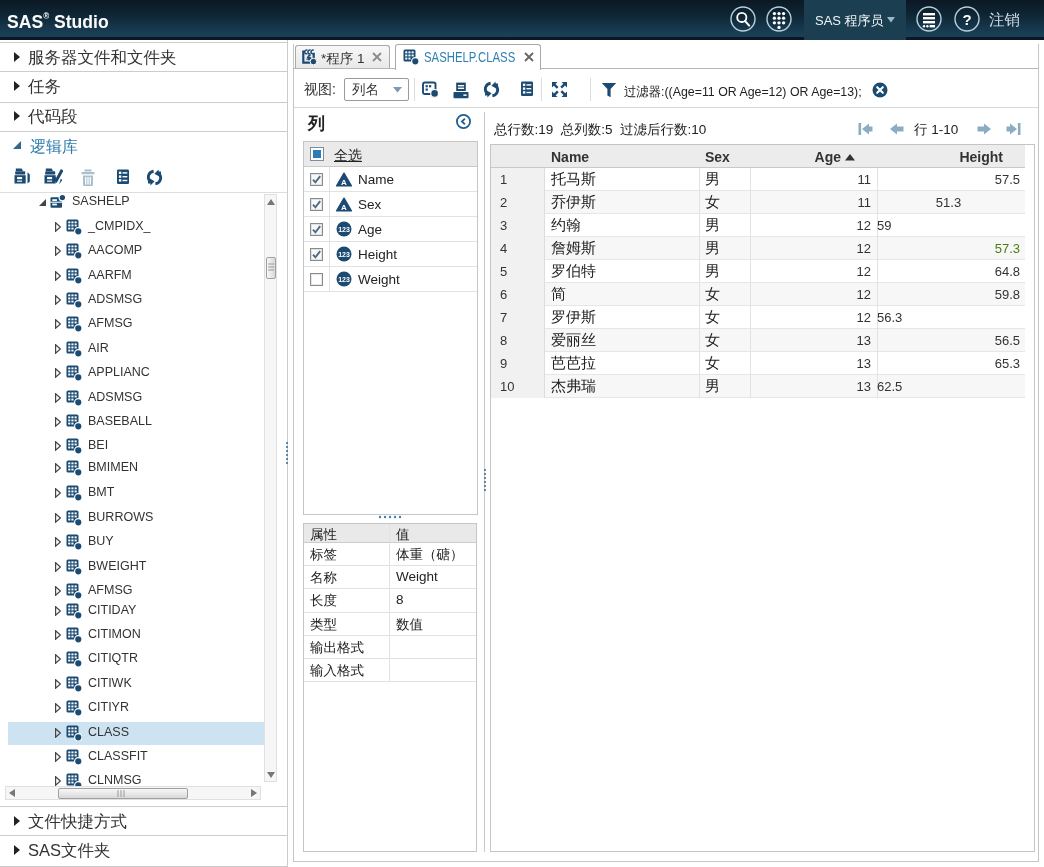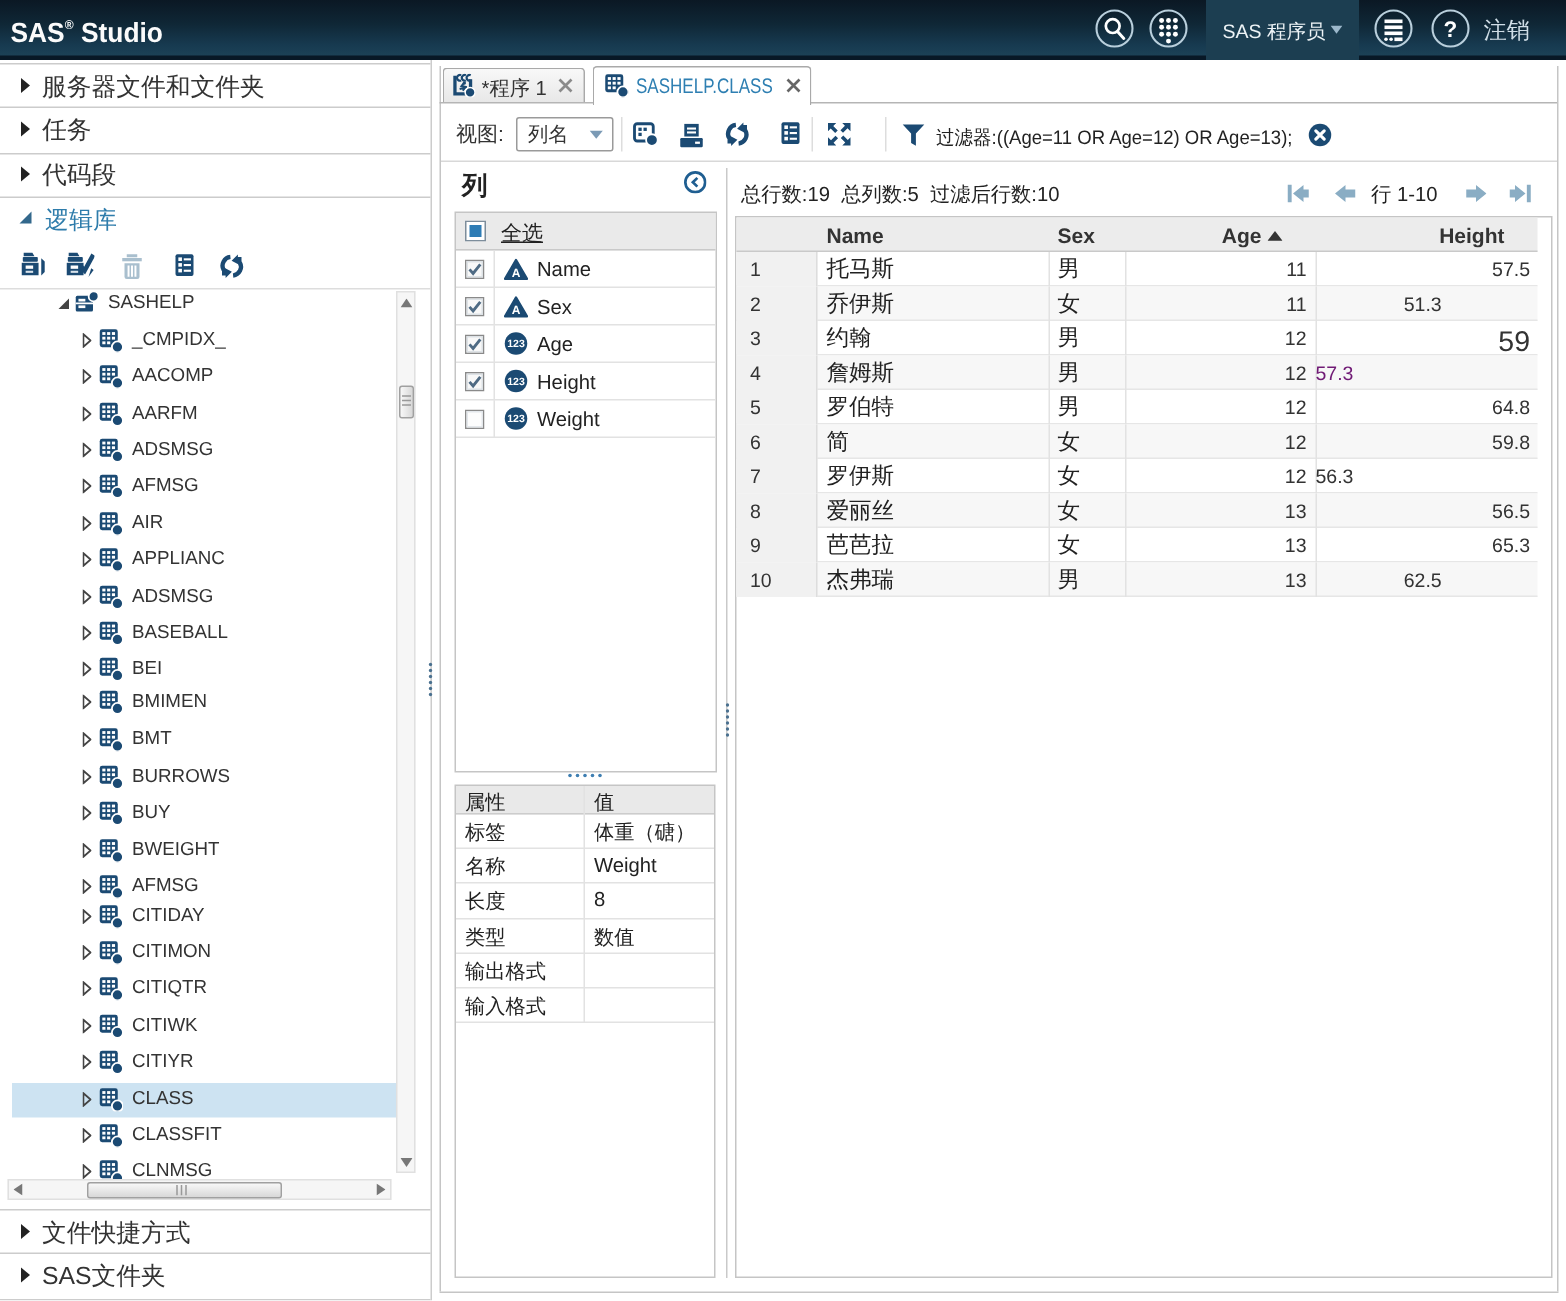--- a/index.html
+++ b/index.html
@@ -885,31 +885,31 @@
 <div class="cell" style="left:877px;top:195px;width:143px;text-align:center;font-size:13px;color:#333">51.3</div>
 <div class="a" style="left:491px;top:214px;width:534px;height:23px;background:#ffffff;border-bottom:1px solid #e6e6e6"></div>
 <div class="a" style="left:491px;top:214px;width:54px;height:23px;background:#f1f1f1;border-right:1px solid #ddd"></div>
 <div class="vl" style="left:699px;top:214px;height:23px;background:#e2e2e2"></div>
 <div class="vl" style="left:750px;top:214px;height:23px;background:#e2e2e2"></div>
 <div class="vl" style="left:877px;top:214px;height:23px;background:#e2e2e2"></div>
 <div class="a" style="left:500px;top:218px;font-size:13px;color:#333">3</div>
 <div class="a" style="left:551px;top:216px;font-size:15px;color:#222">约翰</div>
 <div class="a" style="left:705px;top:216px;font-size:15px;color:#222">男</div>
 <div class="cell" style="left:750px;top:218px;width:121px;text-align:right;font-size:13px;color:#333">12</div>
-<div class="cell" style="left:877px;top:218px;width:143px;text-align:right;font-size:19px;color:#333">59</div>
+<div class="cell" style="left:877px;top:218px;width:143px;font-size:13px;color:#333">59</div>
 <div class="a" style="left:491px;top:237px;width:534px;height:23px;background:#f7f7f7;border-bottom:1px solid #e6e6e6"></div>
 <div class="a" style="left:491px;top:237px;width:54px;height:23px;background:#f1f1f1;border-right:1px solid #ddd"></div>
 <div class="vl" style="left:699px;top:237px;height:23px;background:#e2e2e2"></div>
 <div class="vl" style="left:750px;top:237px;height:23px;background:#e2e2e2"></div>
 <div class="vl" style="left:877px;top:237px;height:23px;background:#e2e2e2"></div>
 <div class="a" style="left:500px;top:241px;font-size:13px;color:#333">4</div>
 <div class="a" style="left:551px;top:239px;font-size:15px;color:#222">詹姆斯</div>
 <div class="a" style="left:705px;top:239px;font-size:15px;color:#222">男</div>
 <div class="cell" style="left:750px;top:241px;width:121px;text-align:right;font-size:13px;color:#333">12</div>
-<div class="cell" style="left:877px;top:241px;width:143px;font-size:13px;color:#701a75">57.3</div>
+<div class="cell" style="left:877px;top:241px;width:143px;text-align:right;font-size:13px;color:#4d7c0f">57.3</div>
 <div class="a" style="left:491px;top:260px;width:534px;height:23px;background:#ffffff;border-bottom:1px solid #e6e6e6"></div>
 <div class="a" style="left:491px;top:260px;width:54px;height:23px;background:#f1f1f1;border-right:1px solid #ddd"></div>
 <div class="vl" style="left:699px;top:260px;height:23px;background:#e2e2e2"></div>
 <div class="vl" style="left:750px;top:260px;height:23px;background:#e2e2e2"></div>
 <div class="vl" style="left:877px;top:260px;height:23px;background:#e2e2e2"></div>
 <div class="a" style="left:500px;top:264px;font-size:13px;color:#333">5</div>
 <div class="a" style="left:551px;top:262px;font-size:15px;color:#222">罗伯特</div>
 <div class="a" style="left:705px;top:262px;font-size:15px;color:#222">男</div>
 <div class="cell" style="left:750px;top:264px;width:121px;text-align:right;font-size:13px;color:#333">12</div>
 <div class="cell" style="left:877px;top:264px;width:143px;text-align:right;font-size:13px;color:#333">64.8</div>
@@ -955,12 +955,12 @@
 <div class="cell" style="left:877px;top:356px;width:143px;text-align:right;font-size:13px;color:#333">65.3</div>
 <div class="a" style="left:491px;top:375px;width:534px;height:23px;background:#f7f7f7;border-bottom:1px solid #e6e6e6"></div>
 <div class="a" style="left:491px;top:375px;width:54px;height:23px;background:#f1f1f1;border-right:1px solid #ddd"></div>
 <div class="vl" style="left:699px;top:375px;height:23px;background:#e2e2e2"></div>
 <div class="vl" style="left:750px;top:375px;height:23px;background:#e2e2e2"></div>
 <div class="vl" style="left:877px;top:375px;height:23px;background:#e2e2e2"></div>
 <div class="a" style="left:500px;top:379px;font-size:13px;color:#333">10</div>
 <div class="a" style="left:551px;top:377px;font-size:15px;color:#222">杰弗瑞</div>
 <div class="a" style="left:705px;top:377px;font-size:15px;color:#222">男</div>
 <div class="cell" style="left:750px;top:379px;width:121px;text-align:right;font-size:13px;color:#333">13</div>
-<div class="cell" style="left:877px;top:379px;width:143px;text-align:center;font-size:13px;color:#333">62.5</div>
+<div class="cell" style="left:877px;top:379px;width:143px;text-align:left;font-size:13px;color:#333">62.5</div>
 </body></html>

